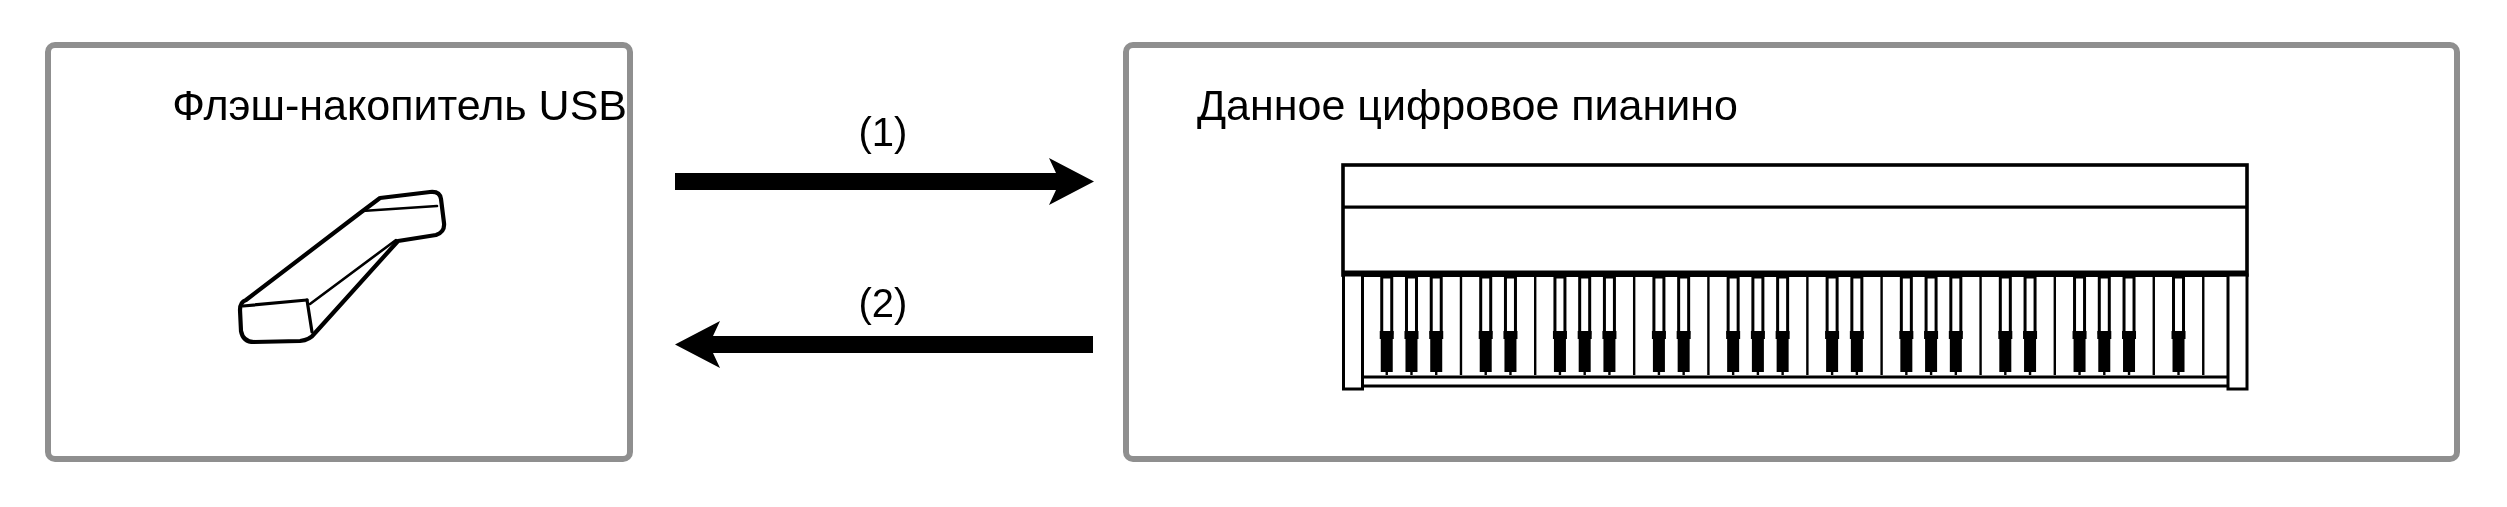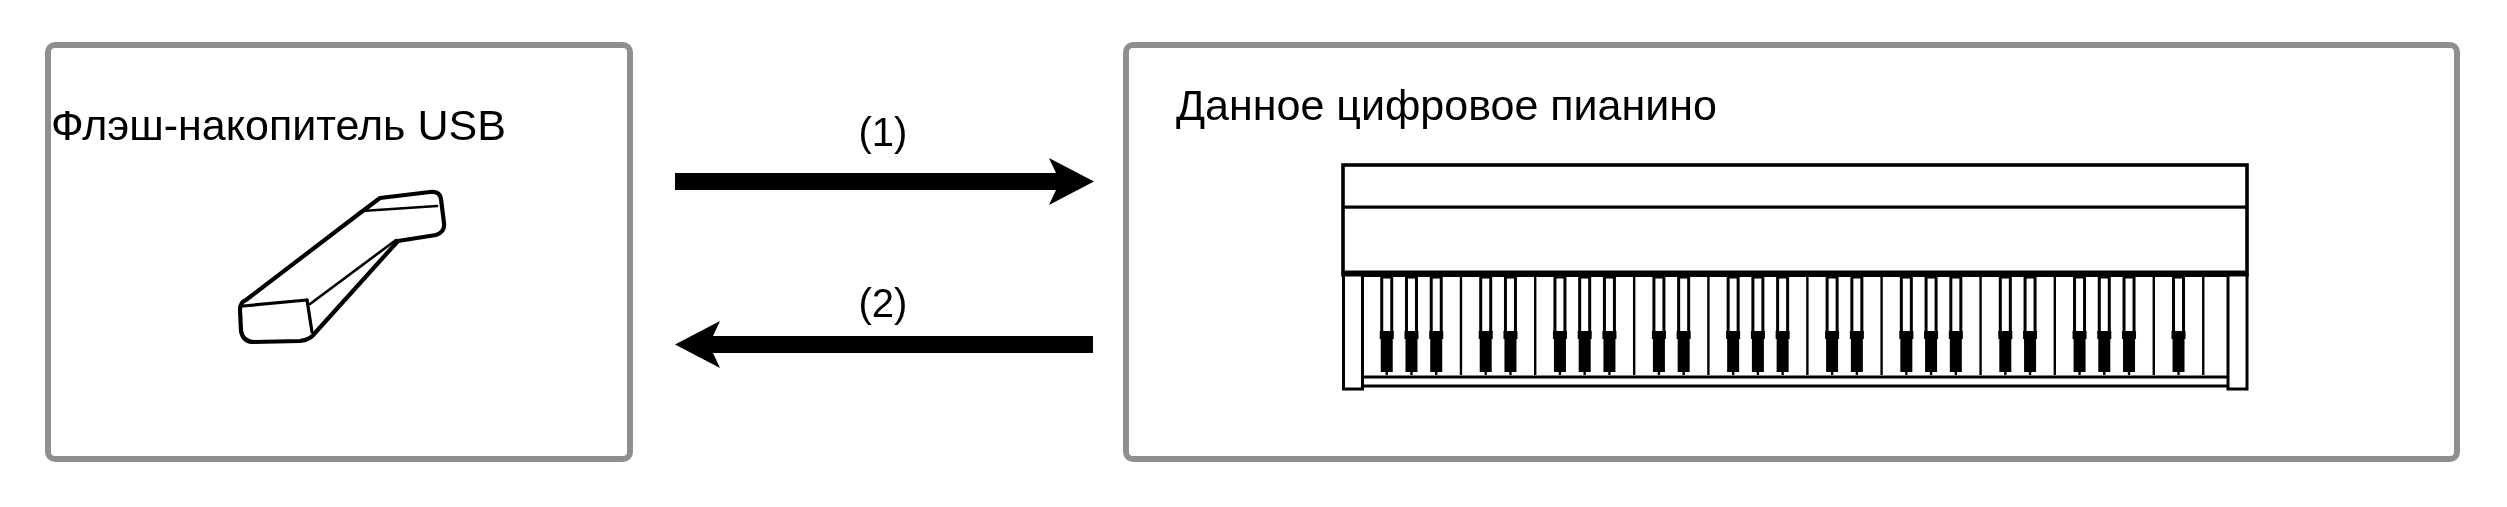--- a/index.html
+++ b/index.html
@@ -20,22 +20,22 @@
   #flash-box{left:45px;top:42px;width:588px;height:420px;}
   #piano-box{left:1123px;top:42px;width:1337px;height:420px;}
   .box-title{
     position:absolute;
     top:32px;left:0;right:0;
     font-size:43px;
     line-height:1.18;
     color:#000;
     white-space:nowrap;
   }
-  #flash-box .box-title{text-align:left;margin-top:20px;}
-  #piano-box .box-title{text-align:left;padding-left:47px;}
+  #flash-box .box-title{text-align:right;}
+  #piano-box .box-title{text-align:left;padding-left:68px;}
   .arrow-label{
     position:absolute;
     width:160px;
     text-align:center;
     font-size:40px;
     line-height:1.1;
     color:#000;
   }
   #arrow1-label{left:803px;top:110px;}
   #arrow2-label{left:803px;top:281px;}

